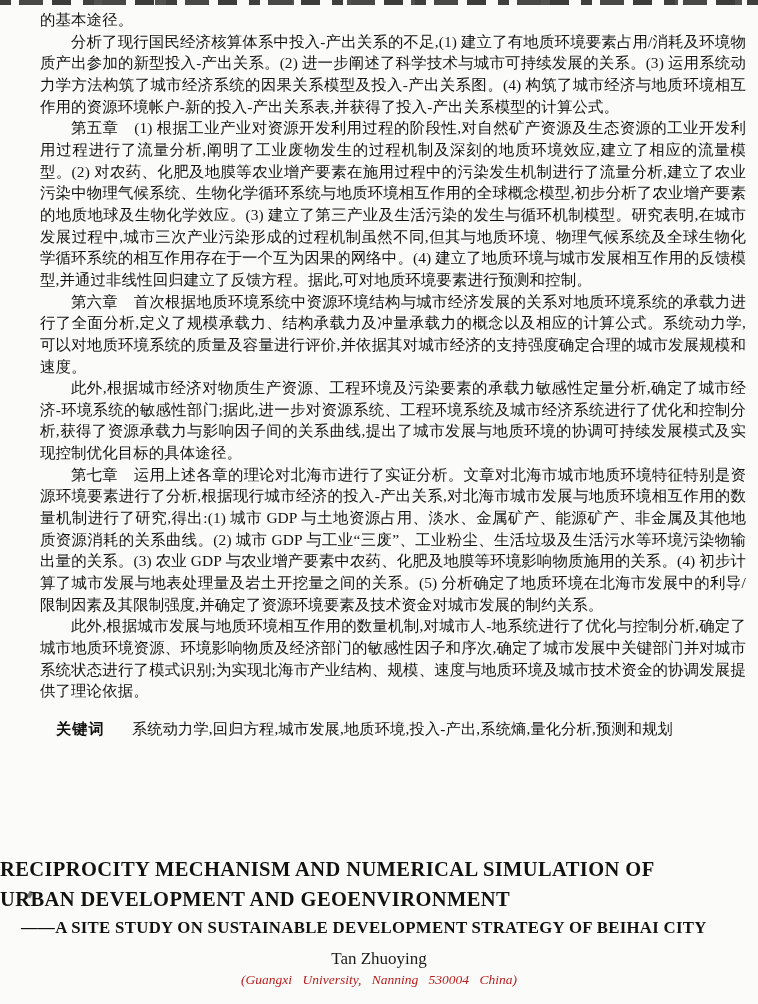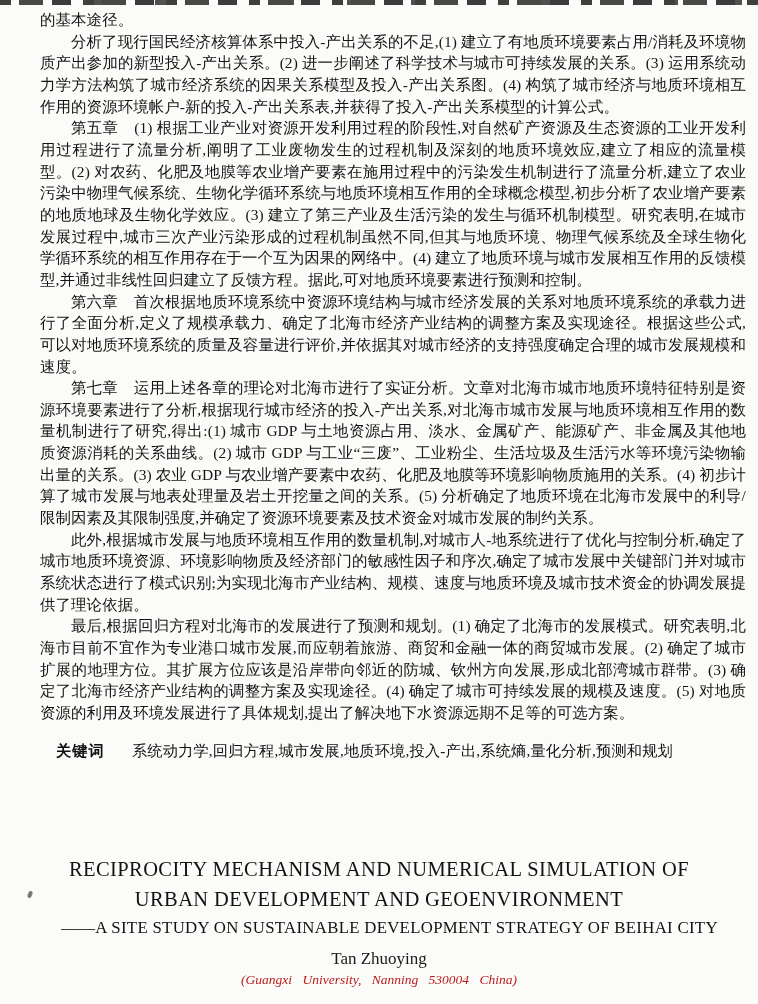--- a/index.html
+++ b/index.html
@@ -40,23 +40,23 @@
     margin:16px;
     font-size:15.2px;
     line-height:21.65px;
     text-align:left;
     color:#111;
   }
   .kw-label{font-weight:bold;margin-right:1.8em;letter-spacing:1px;}
   .kw-text{letter-spacing:0.2px;}
   .title-block{
     position:absolute;left:0;top:855px;width:758px;
-    text-align:center;
+    text-align:left;
     font-family:"Liberation Serif","DejaVu Serif",serif;
-    font-weight:normal;color:#121212;
+    font-weight:bold;color:#121212;
   }
   .title-line{font-size:20.5px;line-height:29.5px;letter-spacing:0.4px;}
   .title-sub{font-size:16.8px;line-height:27px;letter-spacing:0.3px;margin-left:21px;}
   .author-block{
     position:absolute;left:0;top:947px;width:758px;text-align:center;color:#1b1b1b;
   }
   .author-name{font-size:17px;line-height:23px;}
   .affiliation{
     font-size:13.5px;line-height:20px;font-style:italic;word-spacing:7px;color:#b91c1c;
   }
@@ -70,24 +70,24 @@
 
 <div class="page">
 
   <div class="top-artifact"></div>
   <div class="speck"></div>
 
   <div class="content">
     <p class="para">的基本途径。</p>
     <p class="para indent">分析了现行国民经济核算体系中投入-产出关系的不足,(1) 建立了有地质环境要素占用/消耗及环境物质产出参加的新型投入-产出关系。(2) 进一步阐述了科学技术与城市可持续发展的关系。(3) 运用系统动力学方法构筑了城市经济系统的因果关系模型及投入-产出关系图。(4) 构筑了城市经济与地质环境相互作用的资源环境帐户-新的投入-产出关系表,并获得了投入-产出关系模型的计算公式。</p>
     <p class="para indent">第五章　(1) 根据工业产业对资源开发利用过程的阶段性,对自然矿产资源及生态资源的工业开发利用过程进行了流量分析,阐明了工业废物发生的过程机制及深刻的地质环境效应,建立了相应的流量模型。(2) 对农药、化肥及地膜等农业增产要素在施用过程中的污染发生机制进行了流量分析,建立了农业污染中物理气候系统、生物化学循环系统与地质环境相互作用的全球概念模型,初步分析了农业增产要素的地质地球及生物化学效应。(3) 建立了第三产业及生活污染的发生与循环机制模型。研究表明,在城市发展过程中,城市三次产业污染形成的过程机制虽然不同,但其与地质环境、物理气候系统及全球生物化学循环系统的相互作用存在于一个互为因果的网络中。(4) 建立了地质环境与城市发展相互作用的反馈模型,并通过非线性回归建立了反馈方程。据此,可对地质环境要素进行预测和控制。</p>
-    <p class="para indent">第六章　首次根据地质环境系统中资源环境结构与城市经济发展的关系对地质环境系统的承载力进行了全面分析,定义了规模承载力、确定了北海市经济产业结构的调整方案及实现途径。根据这些公式,可以对地质环境系统的质量及容量进行评价,并依据其对城市经济的支持强度确定合理的城市发展规模和速度。</p>
+    <p class="para indent">第六章　首次根据地质环境系统中资源环境结构与城市经济发展的关系对地质环境系统的承载力进行了全面分析,定义了规模承载力、结构承载力及冲量承载力的概念以及相应的计算公式。系统动力学,可以对地质环境系统的质量及容量进行评价,并依据其对城市经济的支持强度确定合理的城市发展规模和速度。</p>
+    <p class="para indent">此外,根据城市经济对物质生产资源、工程环境及污染要素的承载力敏感性定量分析,确定了城市经济-环境系统的敏感性部门;据此,进一步对资源系统、工程环境系统及城市经济系统进行了优化和控制分析,获得了资源承载力与影响因子间的关系曲线,提出了城市发展与地质环境的协调可持续发展模式及实现控制优化目标的具体途径。</p>
     <p class="para indent">第七章　运用上述各章的理论对北海市进行了实证分析。文章对北海市城市地质环境特征特别是资源环境要素进行了分析,根据现行城市经济的投入-产出关系,对北海市城市发展与地质环境相互作用的数量机制进行了研究,得出:(1) 城市 GDP 与土地资源占用、淡水、金属矿产、能源矿产、非金属及其他地质资源消耗的关系曲线。(2) 城市 GDP 与工业“三废”、工业粉尘、生活垃圾及生活污水等环境污染物输出量的关系。(3) 农业 GDP 与农业增产要素中农药、化肥及地膜等环境影响物质施用的关系。(4) 初步计算了城市发展与地表处理量及岩土开挖量之间的关系。(5) 分析确定了地质环境在北海市发展中的利导/限制因素及其限制强度,并确定了资源环境要素及技术资金对城市发展的制约关系。</p>
     <p class="para indent">此外,根据城市发展与地质环境相互作用的数量机制,对城市人-地系统进行了优化与控制分析,确定了城市地质环境资源、环境影响物质及经济部门的敏感性因子和序次,确定了城市发展中关键部门并对城市系统状态进行了模式识别;为实现北海市产业结构、规模、速度与地质环境及城市技术资金的协调发展提供了理论依据。</p>
-    <p class="para indent">最后,根据回归方程对北海市的发展进行了预测和规划。(1) 确定了北海市的发展模式。研究表明,北海市目前不宜作为专业港口城市发展,而应朝着旅游、商贸和金融一体的商贸城市发展。(2) 确定了城市扩展的地理方位。其扩展方位应该是沿岸带向邻近的防城、钦州方向发展,形成北部湾城市群带。(3) 确定了北海市经济产业结构的调整方案及实现途径。(4) 确定了城市可持续发展的规模及速度。(5) 对地质资源的利用及环境发展进行了具体规划,提出了解决地下水资源远期不足等的可选方案。</p>
     <p class="keywords">
       <span class="kw-label">关键词</span><span class="kw-text">系统动力学,回归方程,城市发展,地质环境,投入-产出,系统熵,量化分析,预测和规划</span>
     </p>
   </div>
 
   <div class="title-block">
     <div class="title-line">RECIPROCITY MECHANISM AND NUMERICAL SIMULATION OF</div>
     <div class="title-line">URBAN DEVELOPMENT AND GEOENVIRONMENT</div>
     <div class="title-sub">——A SITE STUDY ON SUSTAINABLE DEVELOPMENT STRATEGY OF BEIHAI CITY</div>
   </div>

